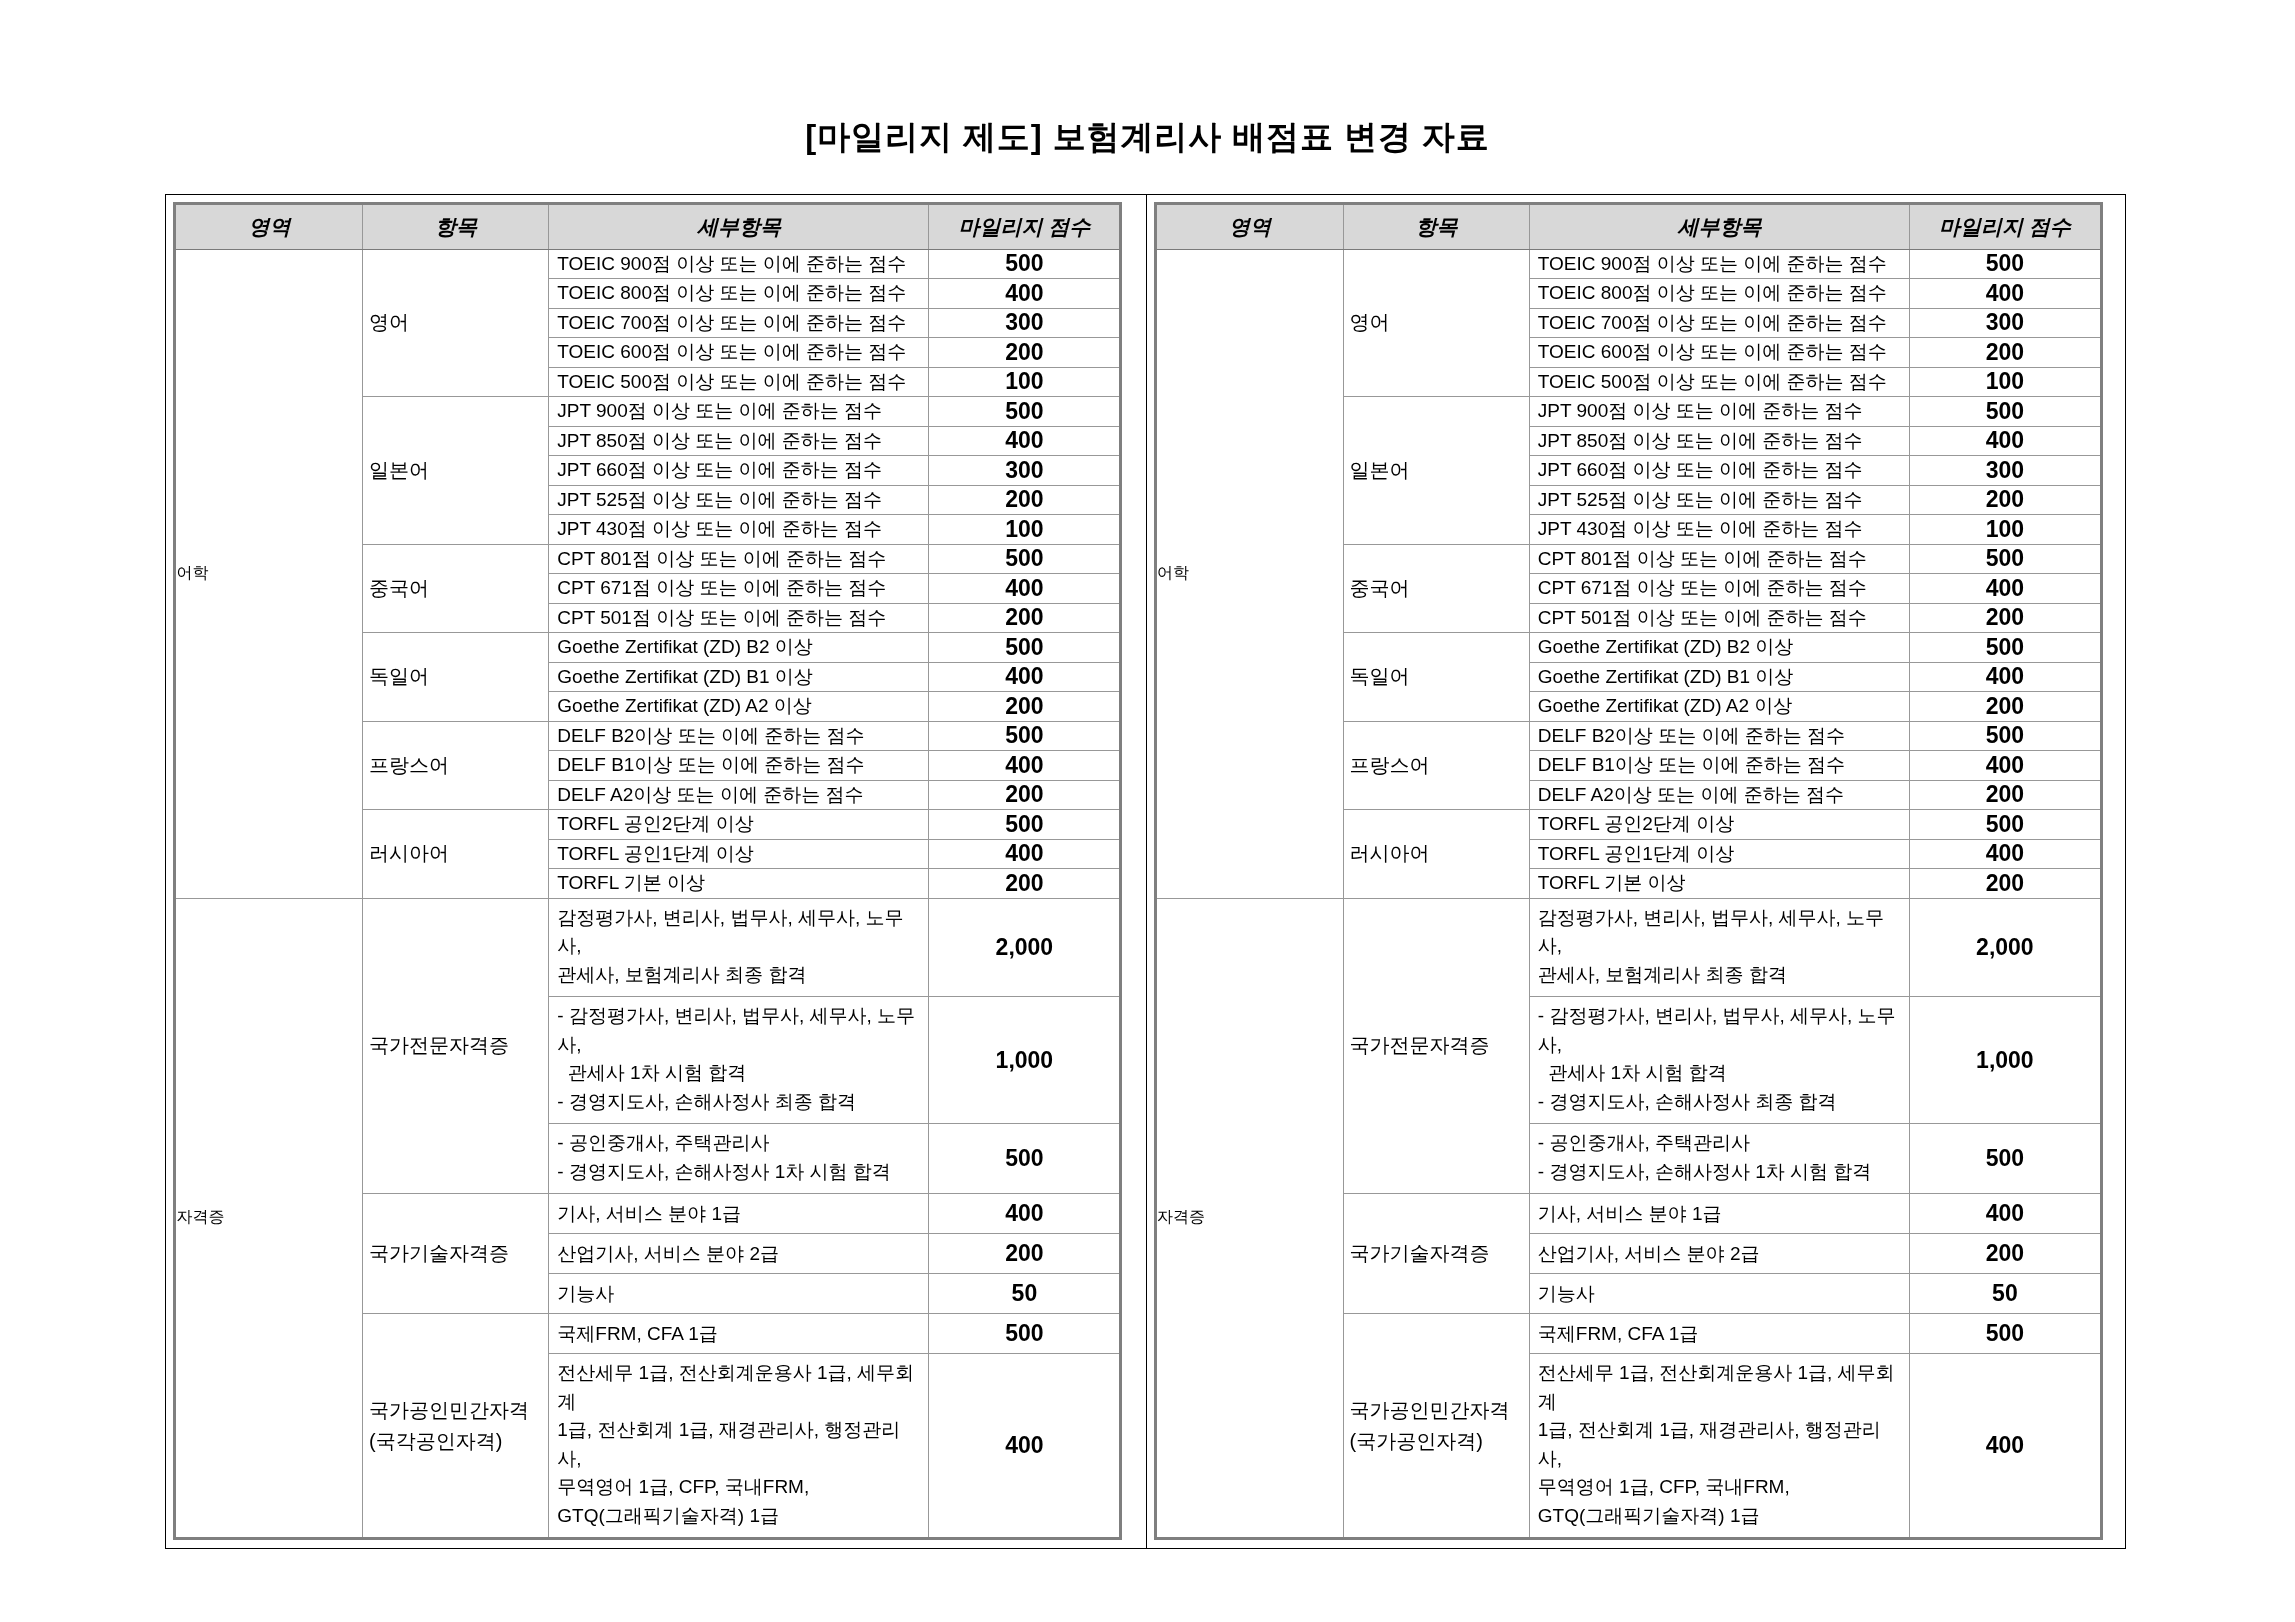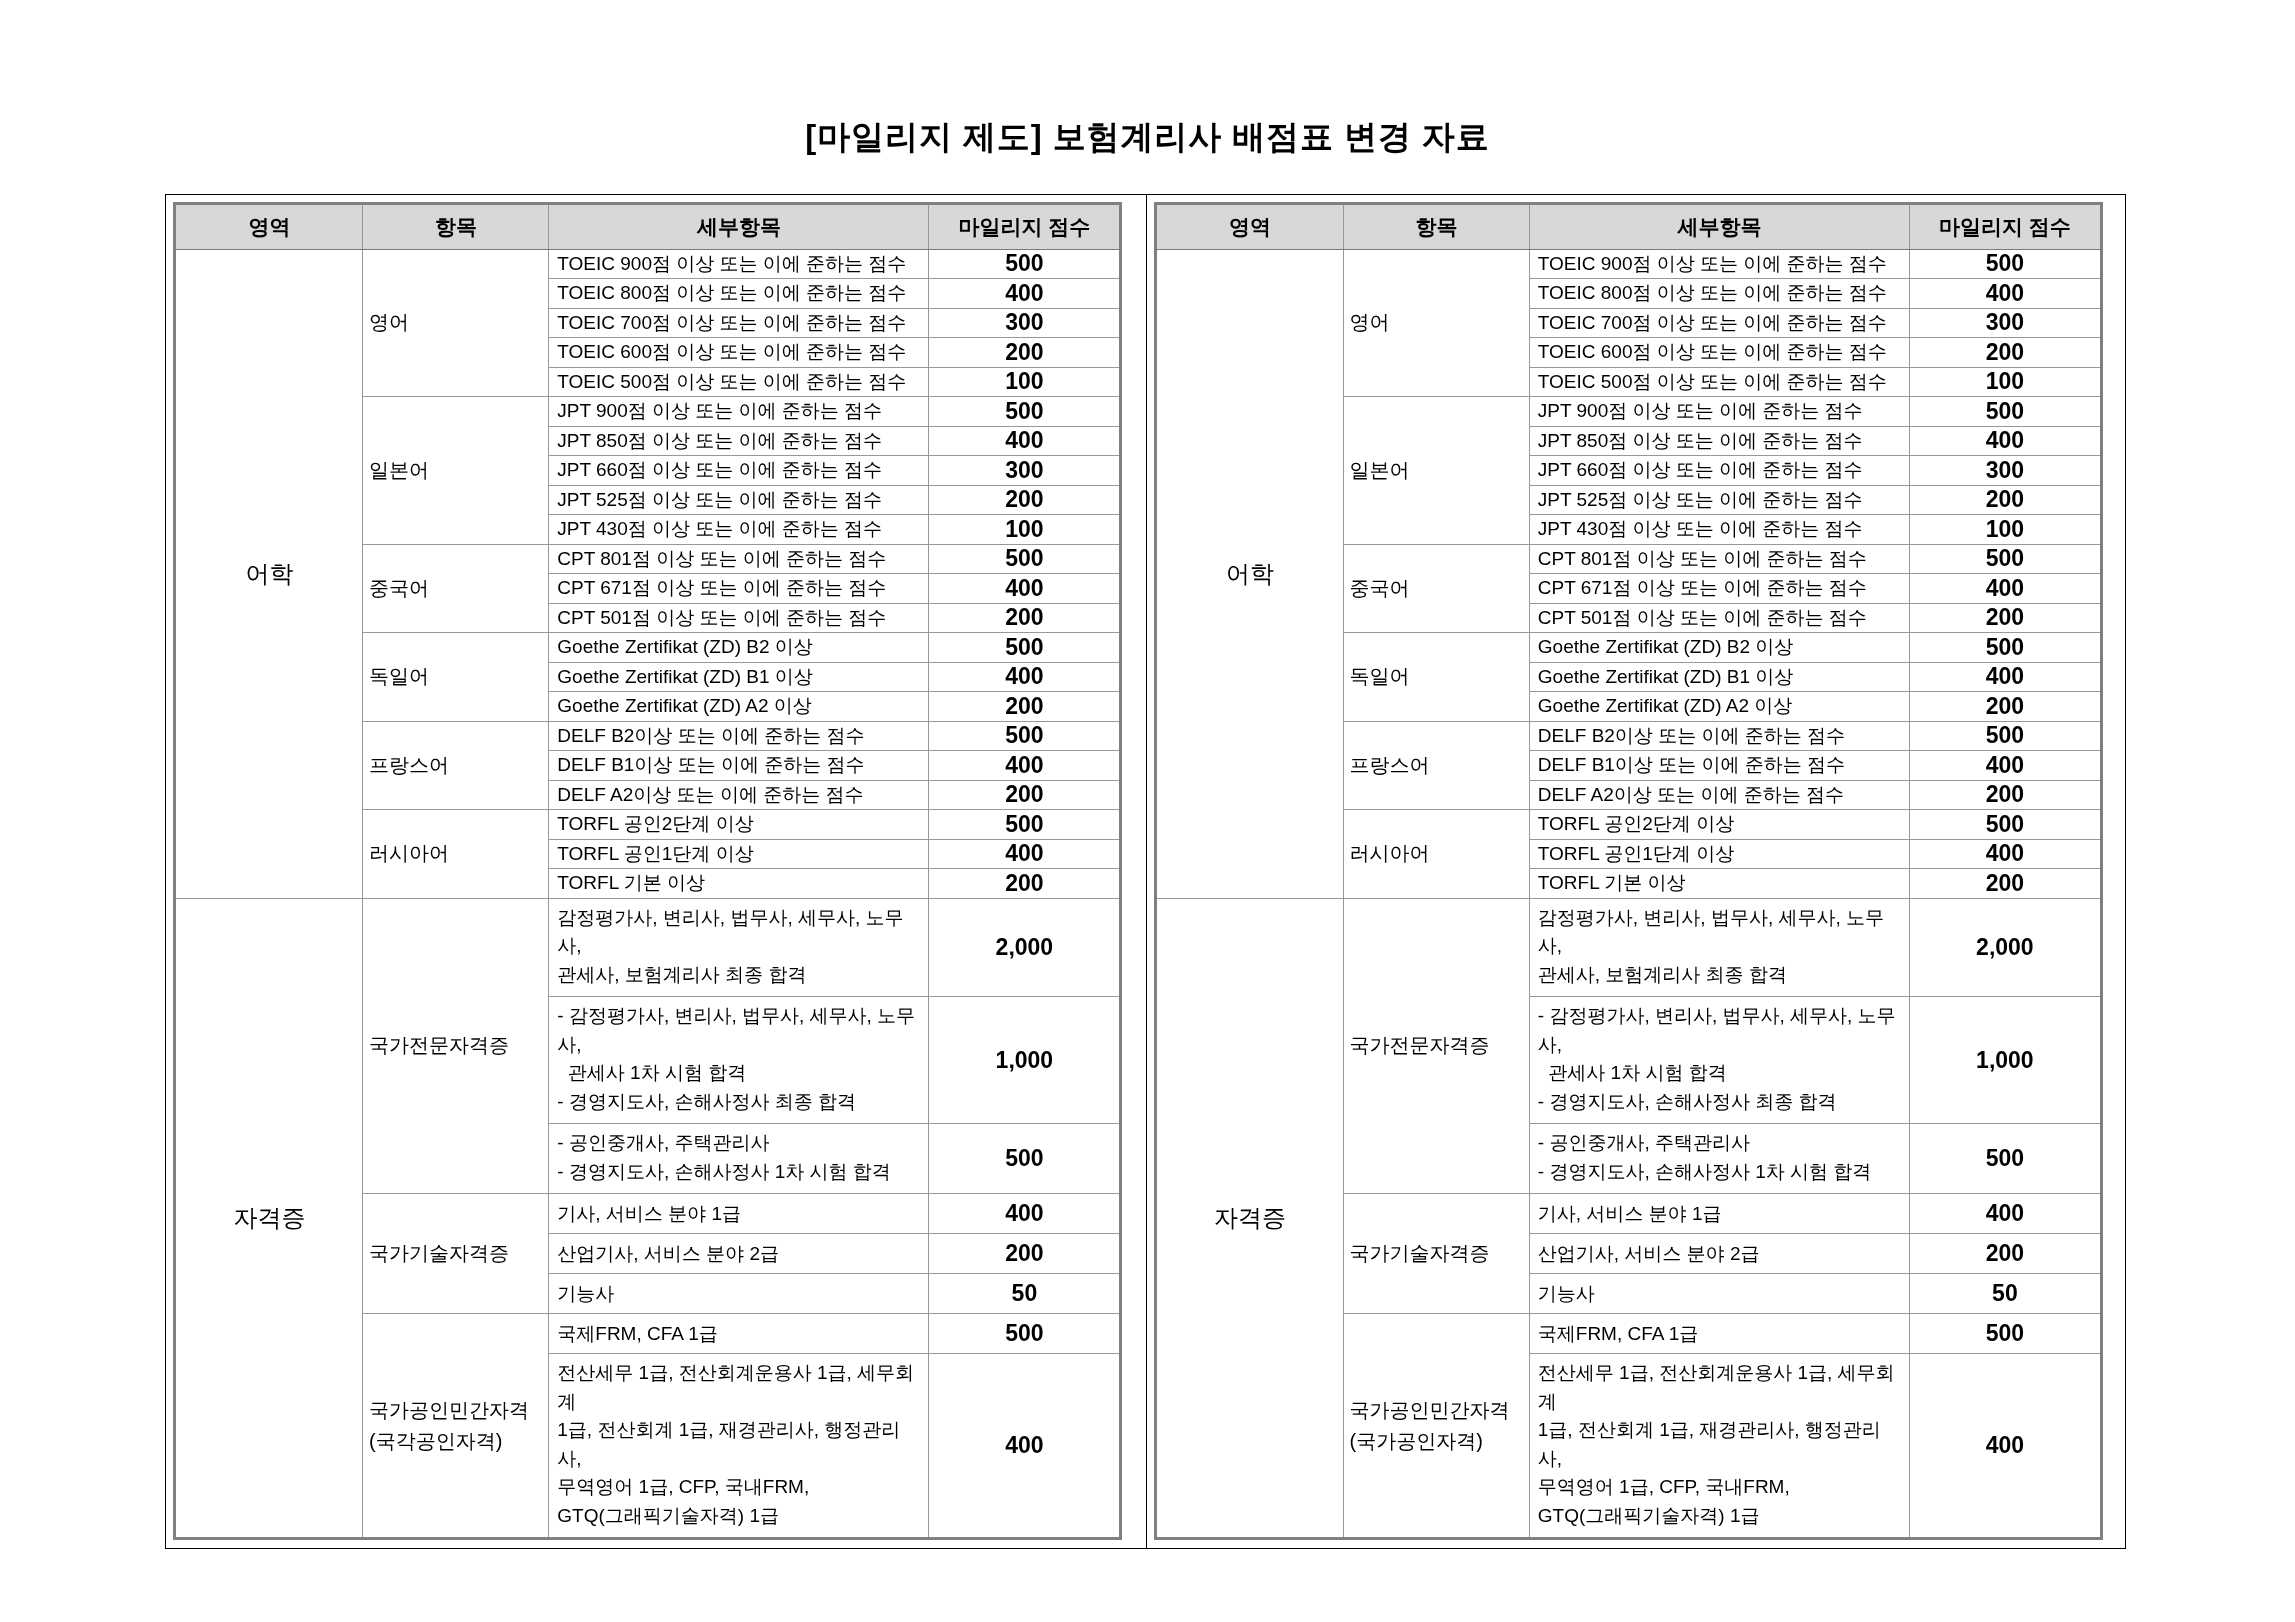--- a/index.html
+++ b/index.html
@@ -75,26 +75,26 @@
     vertical-align: middle;
     overflow: hidden;
   }
   table.grid thead th {
     background: #d8d8d8;
     height: 46px;
     font-size: 21px;
     font-weight: bold;
     text-align: center;
     border-bottom: 1.9px solid #7a7a7a;
+    font-style: italic;
   }
   tr.group-start td, tr.section-start td { border-top: 1.9px solid #7a7a7a; }
 
   td.area {
-    text-align: center;
-    font-size: 24px;
+    font-size: 16px;
   }
   td.item {
     text-align: left;
     padding-left: 5.6px;
     padding-right: 15px;
     font-size: 20px;
     white-space: pre-wrap;
     line-height: 1.55;
   }
   td.detail {

